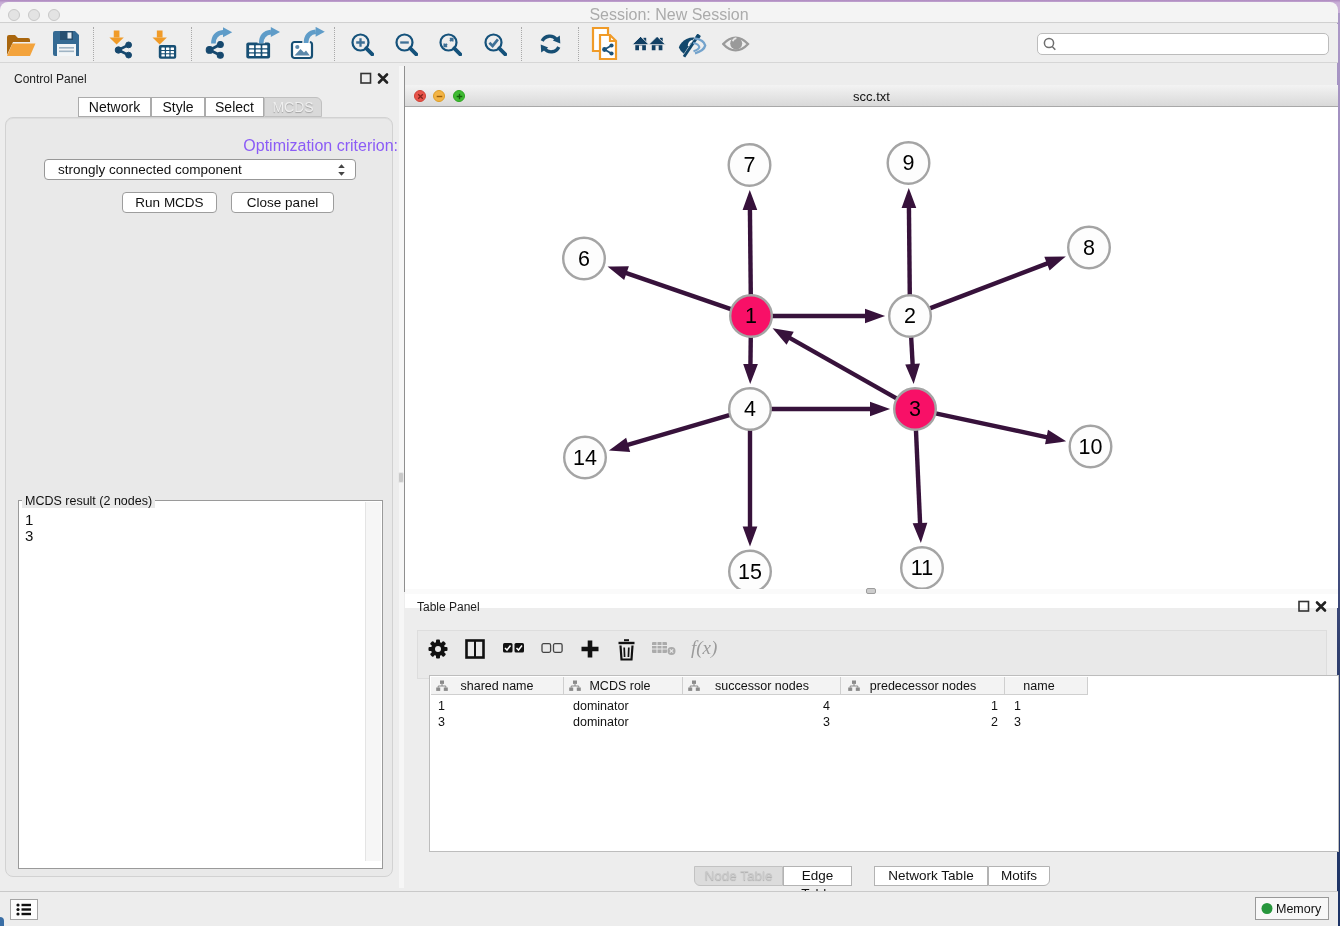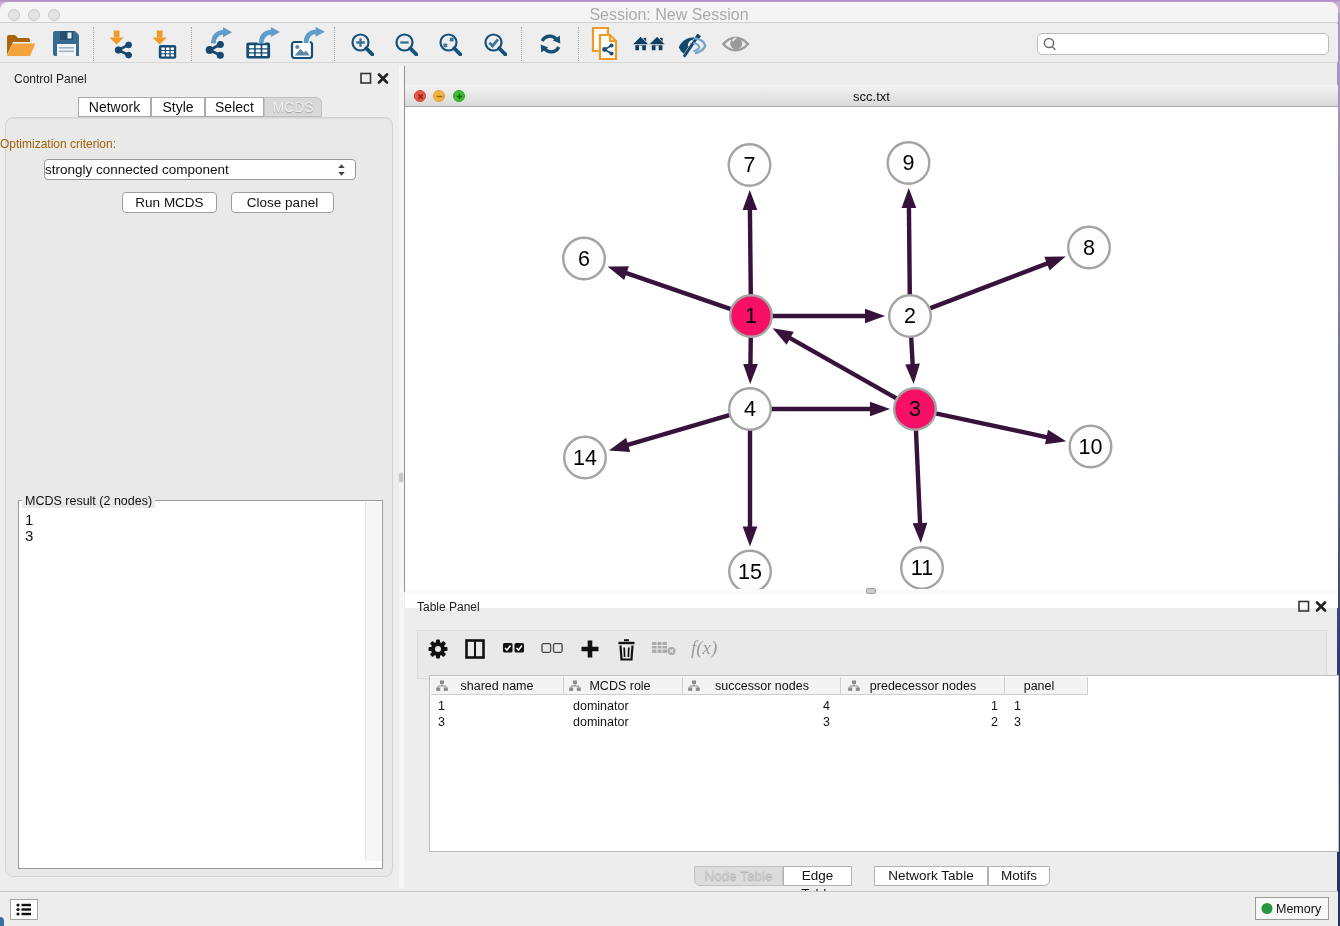--- a/index.html
+++ b/index.html
@@ -11,22 +11,22 @@
 #titlebar { left:0; top:2px; width:1338px; height:21px; background:#f4f4f4; border-radius:8px 8px 0 0; border-bottom:1px solid #d0d0d0; }
 #titlebar .light { position:absolute; top:6.5px; width:12px; height:12px; border-radius:50%; background:#e3e3e3; border:1px solid #c8c8c8; }
 #wintitle { width:100%; text-align:center; font-size:16px; color:#ababab; top:4px; }
 #toolbar { left:0; top:24px; width:1338px; height:39px; background:#eeeeee; border-bottom:1px solid #d6d6d6; }
 .tsep { position:absolute; top:3px; height:34px; width:0; border-left:1px dotted #a9a9a9; }
 #searchbox { left:1037px; top:9px; width:292px; height:22px; background:#fff; border:1px solid #bcbcbc; border-radius:5px; }
 #cp-title { left:14px; top:72px; font-size:12px; color:#1c1c1c; }
 .tabrow { top:97px; height:20px; font-size:14px; color:#111; }
 .tab { position:absolute; top:0; height:20px; background:#fff; border:1px solid #ababab; text-align:center; line-height:19px; }
 #cp-panel { left:5px; top:117px; width:388px; height:760px; background:#e9e9e9; border:1px solid #d2d2d2; border-radius:8px; box-shadow:inset 0 1px 0 #dedede; }
-#opt-label { left:0px; top:137px; width:398px; text-align:left; font-size:12px; color:#a16207; }
-#dropdown { left:44px; top:159px; width:312px; height:21px; background:#fff; border:1px solid #979797; border-radius:4px; font-size:13.5px; line-height:19px; color:#111; }
+#opt-label { left:0px; top:137px; width:398px; text-align:right; font-size:16px; color:#8b5cf6; }
+#dropdown { left:44px; top:159px; width:312px; height:21px; background:#fff; border:1px solid #979797; border-radius:4px; font-size:13.5px; line-height:19px; padding-left:13px; color:#111; }
 .btn { position:absolute; height:21px; background:#fff; border:1px solid #9d9d9d; border-radius:4px; font-size:13.5px; text-align:center; line-height:19px; color:#111;margin-left:28px; }
 #groupbox { left:18px; top:500px; width:365px; height:369px; border:1px solid #9a9a9a; background:#fff; }
 #groupbox-label { left:22px; top:494px; font-size:12.5px; color:#111; background:#e9e9e9; padding:0 3px; }
 #gb-scroll { right:1px; top:1px; width:16px; height:359px; background:#f6f6f6; border-left:1px solid #e4e4e4; }
 #vsplit { left:399px; top:66px; width:5px; height:822px; background:#f6f6f6; }
 #vline { left:404px; top:66px; width:1px; height:526px; background:#8f8f8f; }
 #vknob { left:398px; top:472px; width:6px; height:11px; background:#c9c9c9; border:1px solid #e8e8e8; border-radius:2px; }
 #netwin { left:405px; top:66px; width:933px; height:523px; background:#fff;margin-top:19px; }
 #nettitle { left:0; top:0; width:933px; height:22px; background:linear-gradient(#f3f3f3, #d9d9d9); border-bottom:1px solid #a8a8a8; }
 #nettitle .t { position:absolute; width:100%; text-align:center; top:4px; font-size:13px; color:#111; }
@@ -421,21 +421,21 @@
           <rect x="4" y="0.5" width="4" height="3.4"></rect>
           <rect x="0.2" y="7.5" width="4" height="3.4"></rect>
           <rect x="7.8" y="7.5" width="4" height="3.4"></rect>
         </g>
         <path d="M6 4 L6 6 M2.2 7.6 L2.2 6 L9.8 6 L9.8 7.6" stroke="#8a8a8a" stroke-width="1" fill="none"></path>
       </svg>
 <div class="hlabel" style="left:-54px;width:240px;text-align:center;">shared name</div>
 <div class="hlabel" style="left:69px;width:240px;text-align:center;">MCDS role</div>
 <div class="hlabel" style="left:211px;width:240px;text-align:center;">successor nodes</div>
 <div class="hlabel" style="left:372px;width:240px;text-align:center;">predecessor nodes</div>
-<div class="hlabel" style="left:488px;width:240px;text-align:center;">panel</div>
+<div class="hlabel" style="left:488px;width:240px;text-align:center;">name</div>
   </div>
 <div class="cell" style="left:8px;top:22.5px;">1</div>
 <div class="cell" style="left:143px;top:22.5px;">dominator</div>
 <div class="cell" style="left:340px;top:22.5px;width:60px;text-align:right;">4</div>
 <div class="cell" style="left:508px;top:22.5px;width:60px;text-align:right;">1</div>
 <div class="cell" style="left:584px;top:22.5px;">1</div>
 <div class="cell" style="left:8px;top:38.5px;">3</div>
 <div class="cell" style="left:143px;top:38.5px;">dominator</div>
 <div class="cell" style="left:340px;top:38.5px;width:60px;text-align:right;">3</div>
 <div class="cell" style="left:508px;top:38.5px;width:60px;text-align:right;">2</div>

